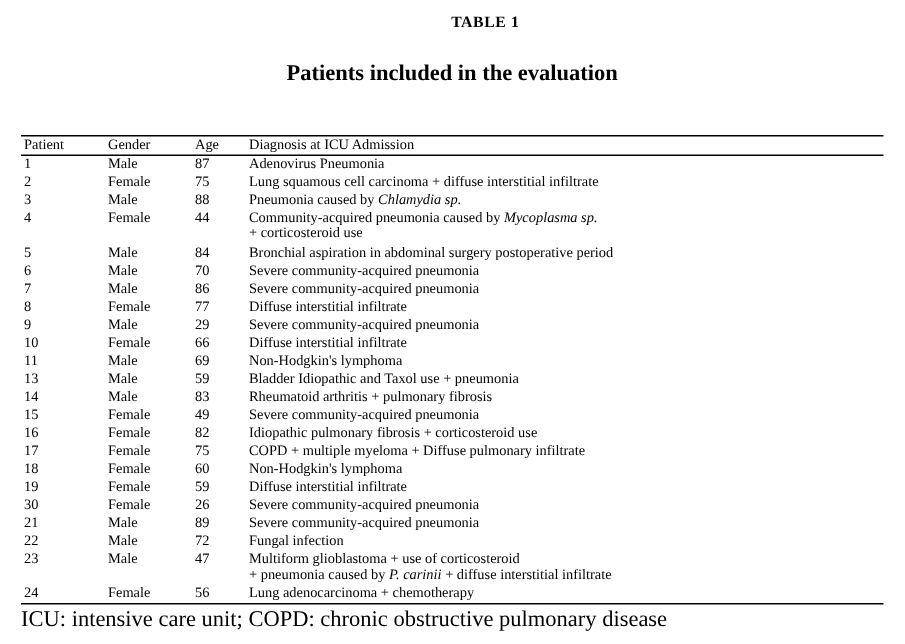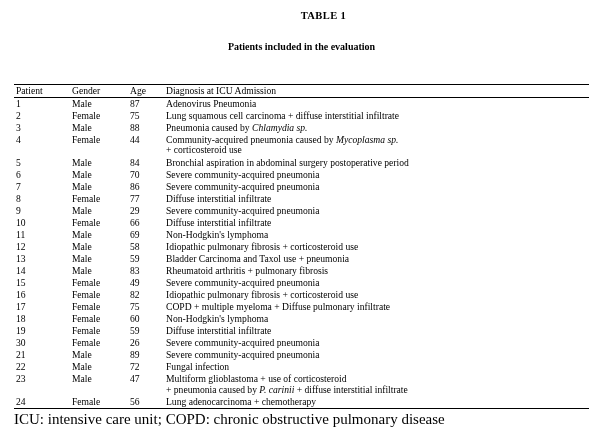--- a/index.html
+++ b/index.html
@@ -24,21 +24,21 @@
   .table-number {
     text-align: center;
     font-size: 10.5px;
     font-weight: bold;
     letter-spacing: 0.4px;
     margin-top: 10px;
     margin-left: 44px;
   }
   .table-caption {
     text-align: center;
-    font-size: 10px;
+    font-size: 15px;
     font-weight: bold;
     margin-top: 20px;
   }
   .tbl-wrap {
     margin: 14px 14px 0 14px;
   }
   table.data {
     border-collapse: collapse;
     width: 575px;
     font-size: 9.6px;
@@ -193,33 +193,25 @@
           </tr>
           <tr>
             <td>11</td>
             <td>Male</td>
             <td>69</td>
             <td>
               <span class="sub">Non-Hodgkin's lymphoma</span>
             </td>
           </tr>
           <tr>
-            <td>12</td>
-            <td>Male</td>
-            <td>58</td>
-            <td>
-              <span class="sub">Idiopathic pulmonary fibrosis + corticosteroid use</span>
-            </td>
-          </tr>
-          <tr>
             <td>13</td>
             <td>Male</td>
             <td>59</td>
             <td>
-              <span class="sub">Bladder Carcinoma and Taxol use + pneumonia</span>
+              <span class="sub">Bladder Idiopathic and Taxol use + pneumonia</span>
             </td>
           </tr>
           <tr>
             <td>14</td>
             <td>Male</td>
             <td>83</td>
             <td>
               <span class="sub">Rheumatoid arthritis + pulmonary fibrosis</span>
             </td>
           </tr>

